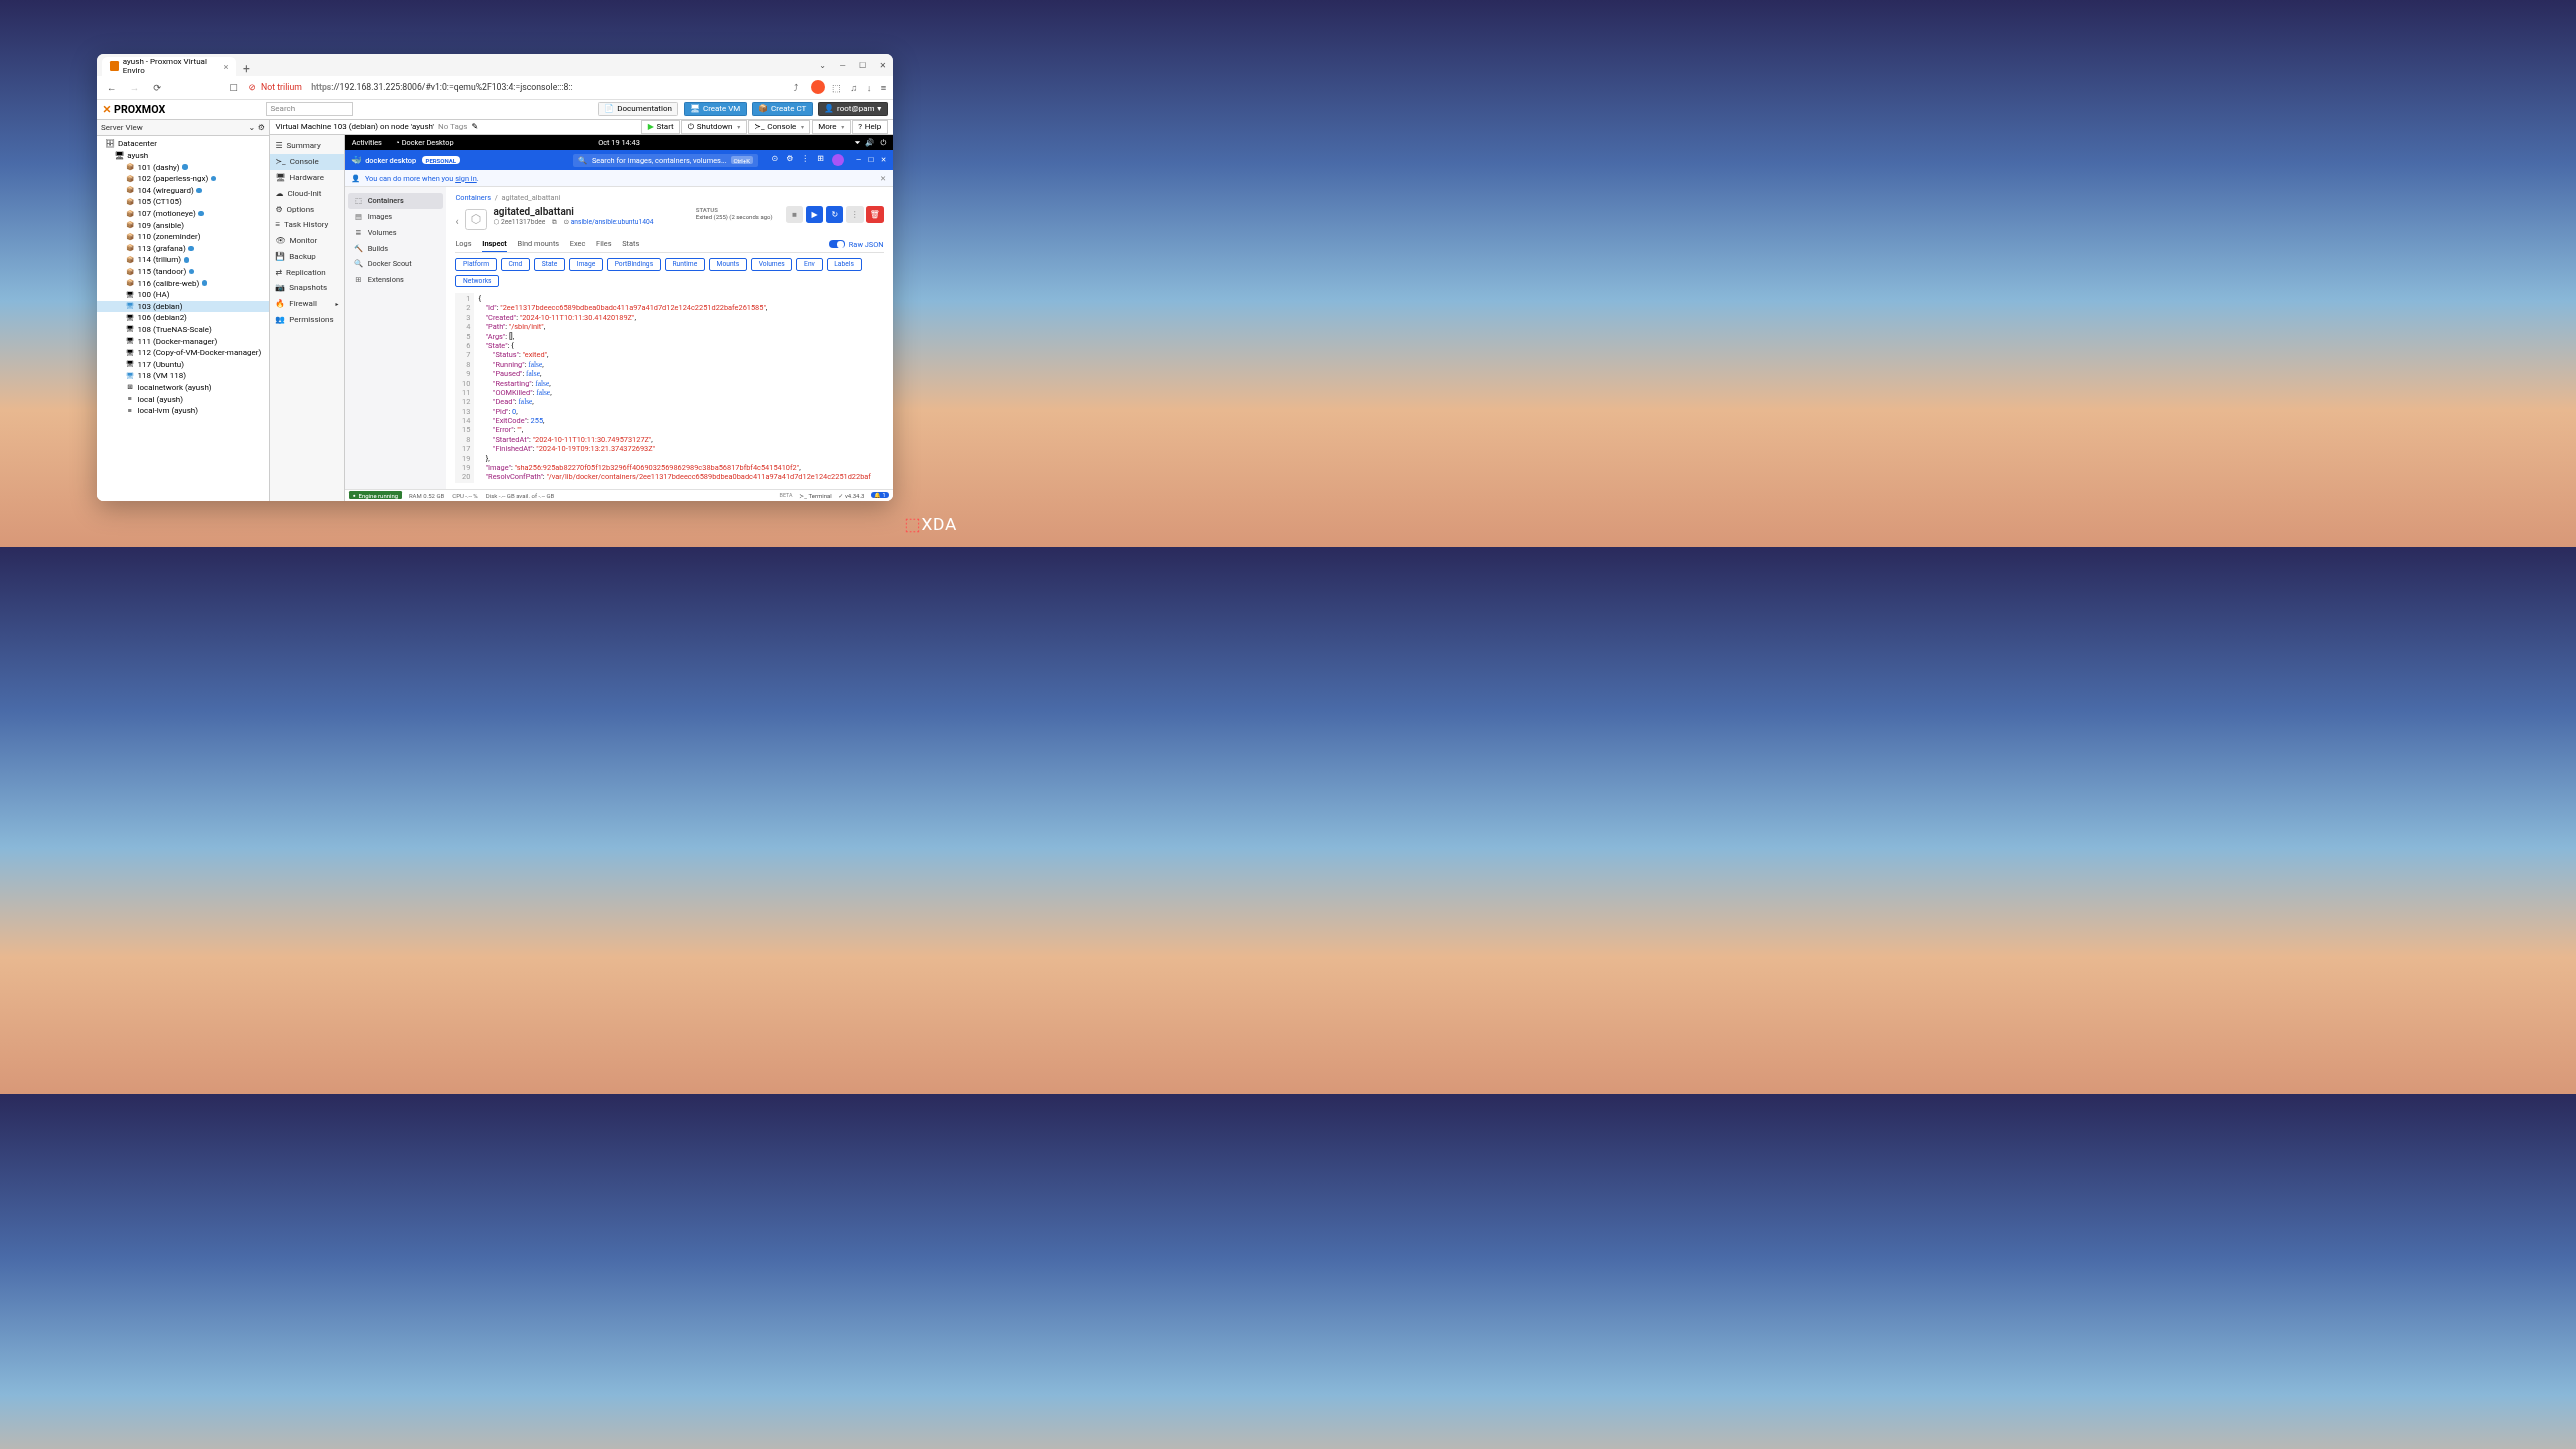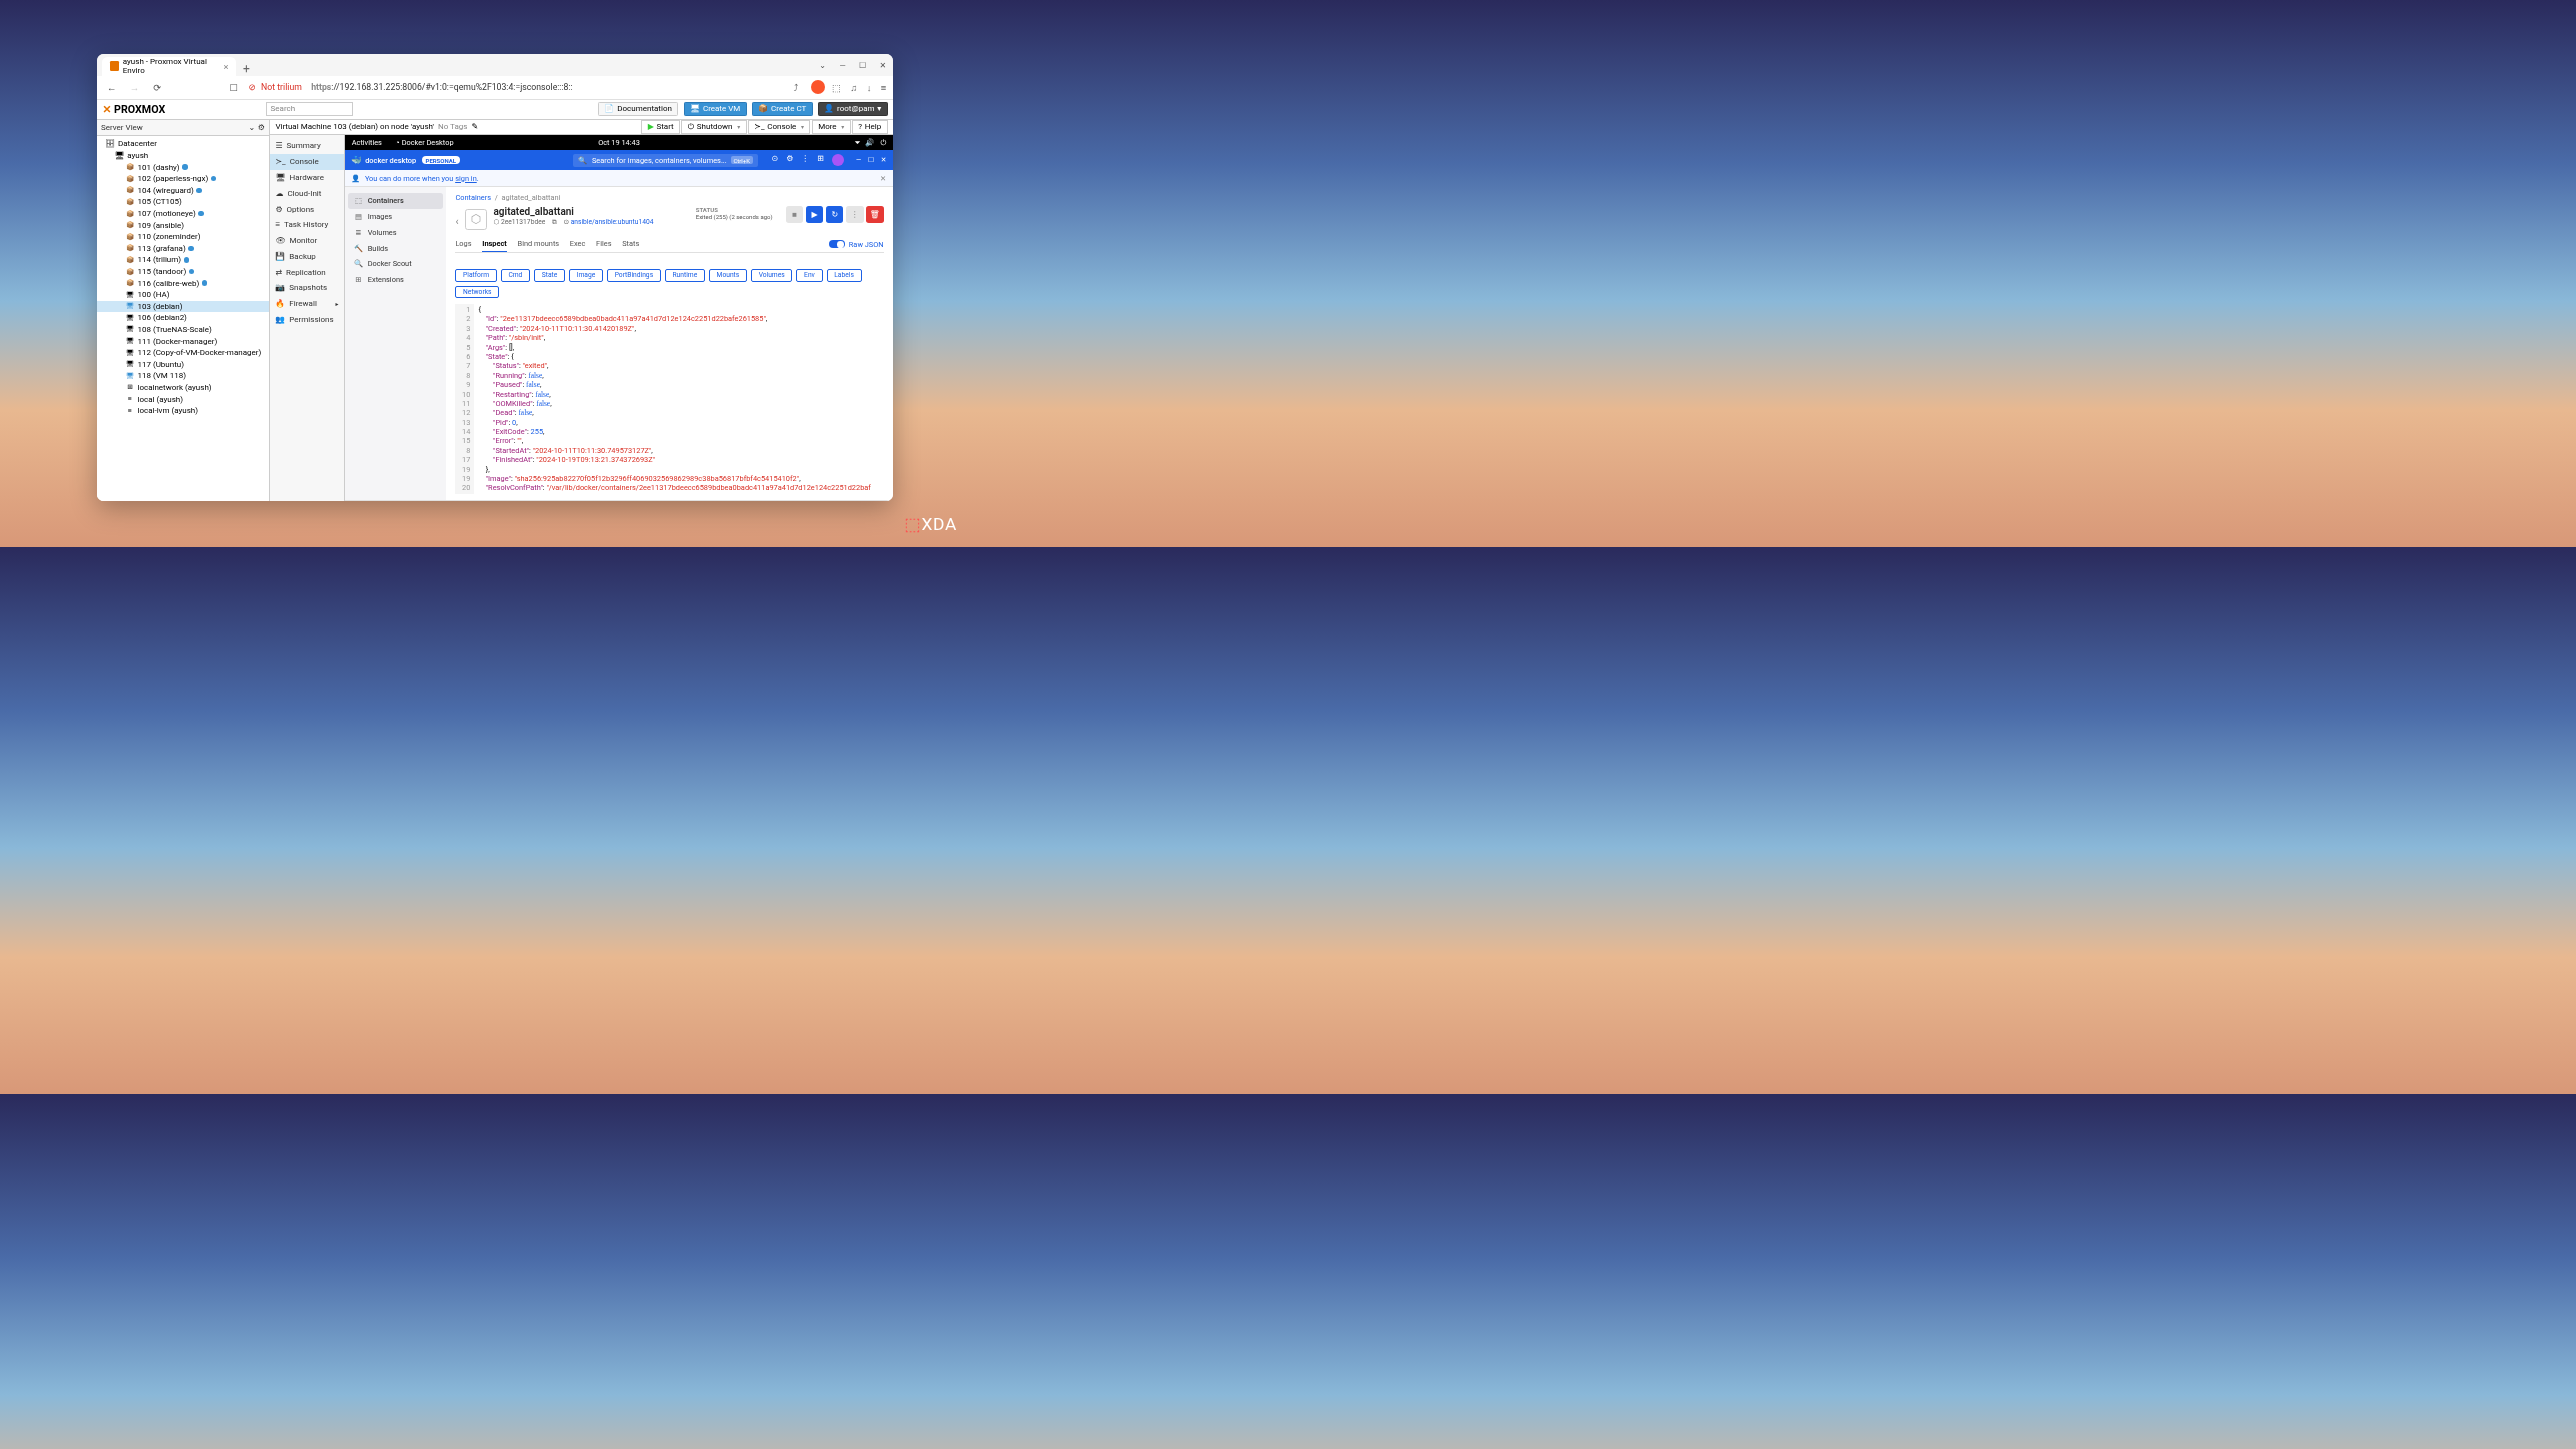--- a/index.html
+++ b/index.html
@@ -105,21 +105,21 @@
 .ca-btn.blue { background: #1c60e5; color: #fff; }
 .ca-btn.red { background: #e53935; color: #fff; }
 
 .tabs-row { display: flex; gap: 10.7px; font-size: 7.4px; color: #555; border-bottom: 0.7px solid #e0e0e0; margin-top: 6.7px; }
 .tab { padding: 2.7px 0; }
 .tab.active { color: #000; border-bottom: 1.3px solid #1c60e5; font-weight: 700; }
 .raw-json { margin-left: auto; display: flex; align-items: center; gap: 4px; color: #1c60e5; }
 .toggle { width: 16px; height: 8px; background: #1c60e5; border-radius: 4px; position: relative; }
 .toggle::after { content:""; width: 6.7px; height: 6.7px; background: #fff; border-radius: 50%; position: absolute; right: 0.7px; top: 0.7px; }
 
-.chip-row { display: flex; flex-wrap: wrap; gap: 4px; margin-top: 16px; }
+.chip-row { display: flex; flex-wrap: wrap; gap: 4px; margin-top: 5px; }
 .chip { border: 0.7px solid #1c60e5; color: #1c60e5; border-radius: 2px; padding: 1.3px 6.7px; font-size: 6.7px; }
 
 .code-view { flex: 1; margin-top: 5.4px; font-family: "Courier New", monospace; font-size: 7.4px; display: flex; overflow: hidden; }
 .gutter { background: #f5f5f5; color: #999; text-align: right; padding: 1.3px 4px; width: 19px; }
 .gutter div { height: 9.4px; line-height: 9.4px; }
 .code { padding: 1.3px 4px; white-space: pre; }
 .code div { height: 9.4px; line-height: 9.4px; }
 .j-brace { color: #000; }
 .j-key { color: #9c1e7a; }
 .j-str { color: #d93025; }

